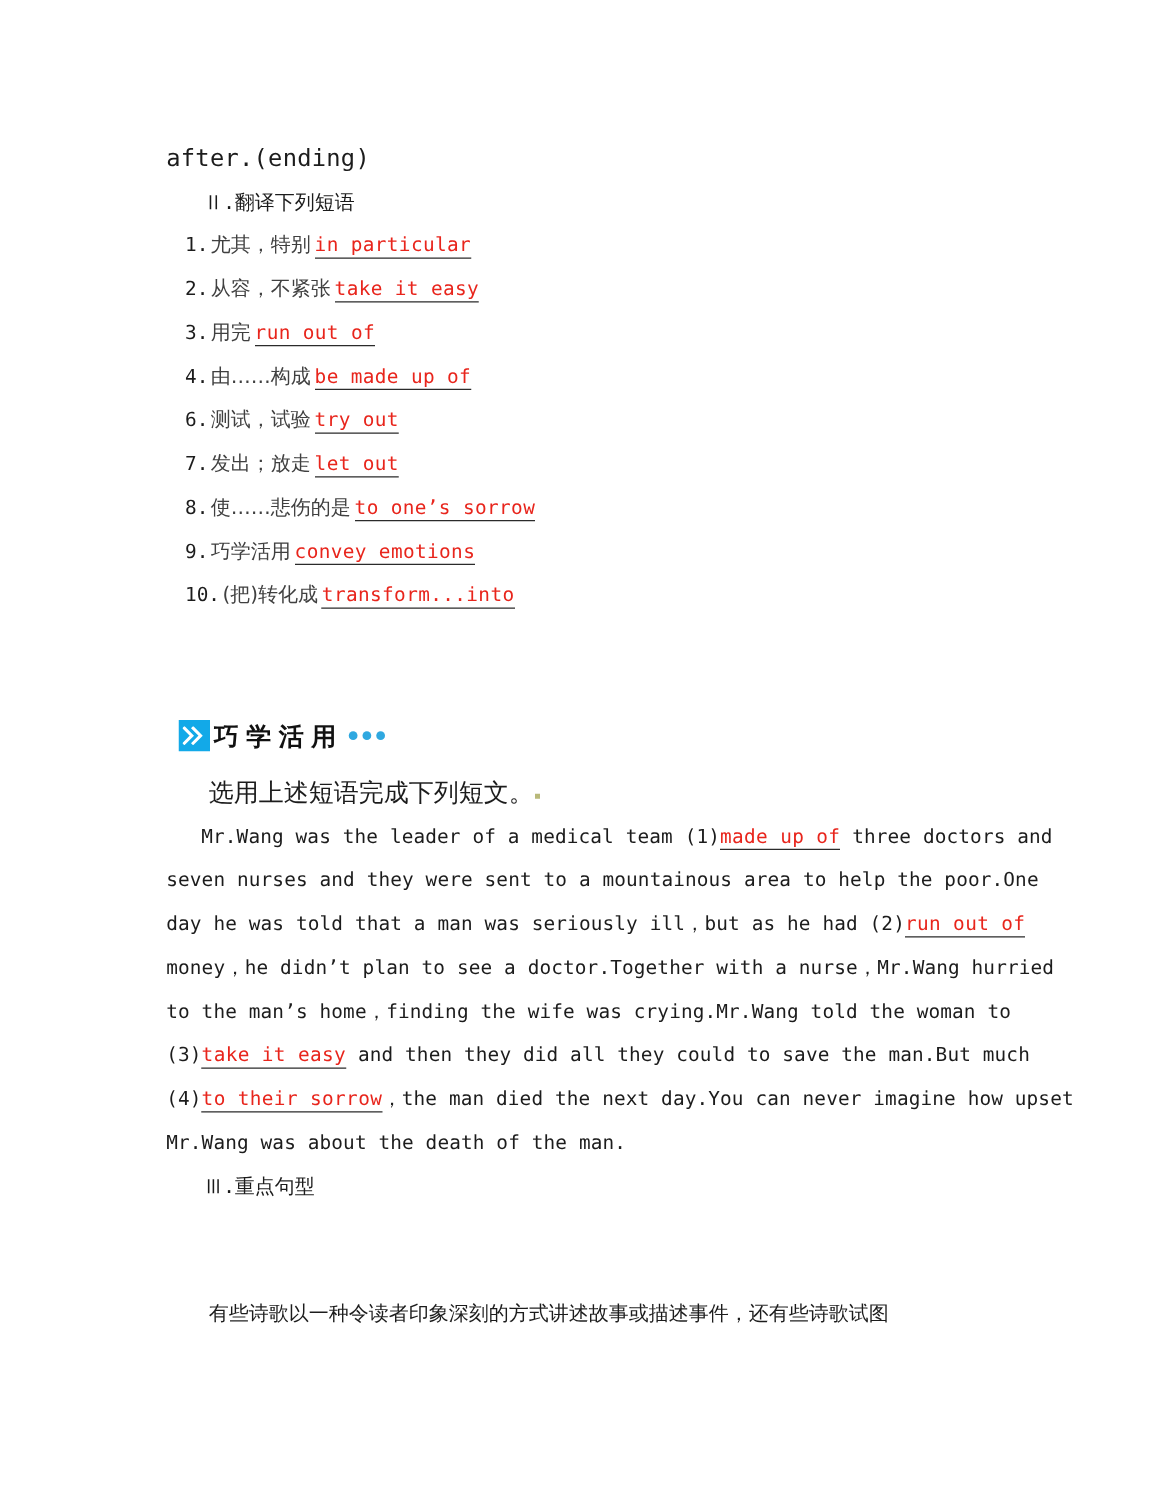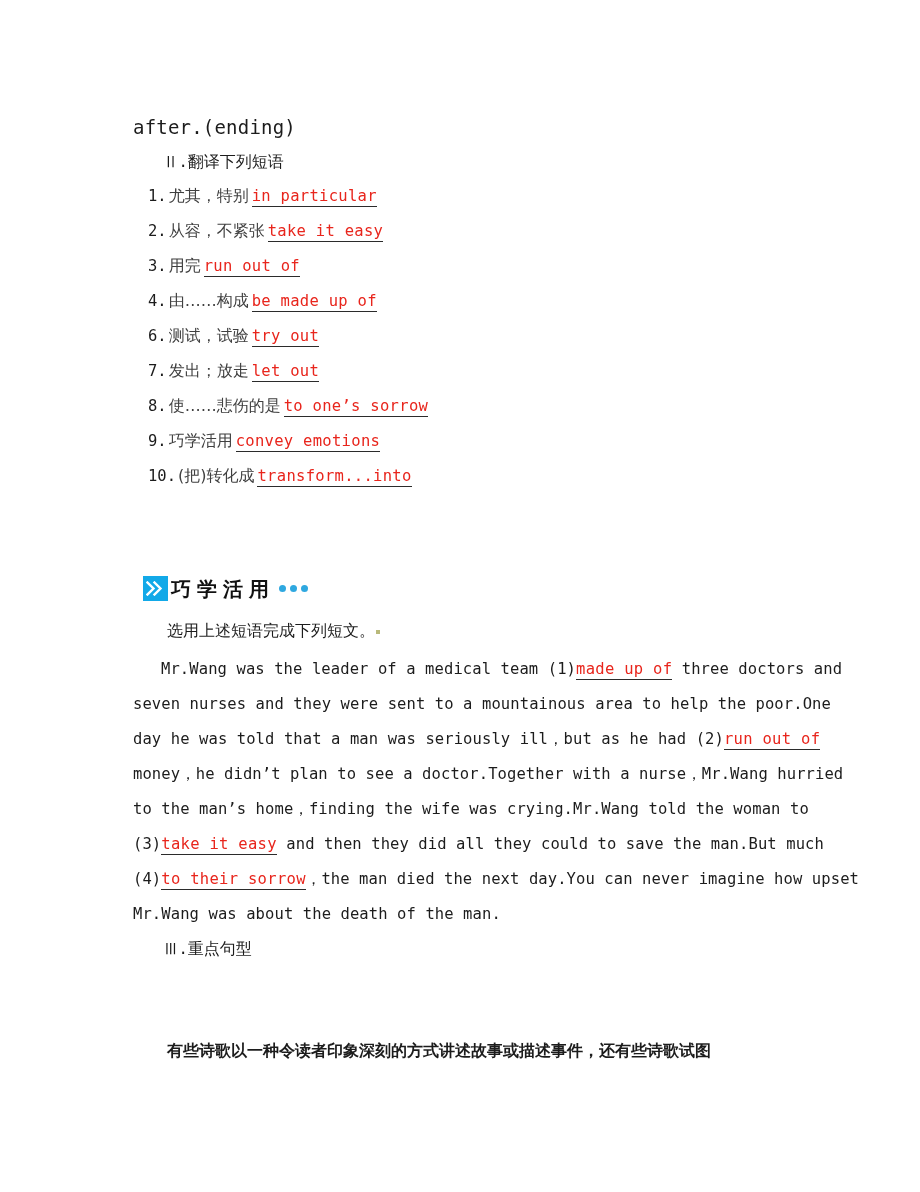--- a/index.html
+++ b/index.html
@@ -132,21 +132,21 @@
     height: 7px;
     border-radius: 50%;
     background: #2fa8e0;
   }
 
   
   .instruction {
     position: absolute;
     left: 167px;
     top: 621px;
-    font-size: 16px;
+    font-size: 20px;
   }
   .instruction .speck {
     display: inline-block;
     width: 4px;
     height: 4px;
     background: #b9b97a;
     vertical-align: 2px;
     margin-left: 1px;
   }
 
@@ -211,21 +211,20 @@
     letter-spacing: 1.15px;
   }
   .translation {
     position: absolute;
     left: 167px;
     top: 1041px;
     font-family: "DejaVu Sans", "Liberation Sans", sans-serif;
     font-size: 16px;
     color: #1c1c1c;
     white-space: nowrap;
-    font-weight: bold;
   }
 </style>
 </head>
 <body>
 
 <div class="page">
 
   <div class="line orphan-line">after.(ending)</div>
 
   <div class="sec-heading">

